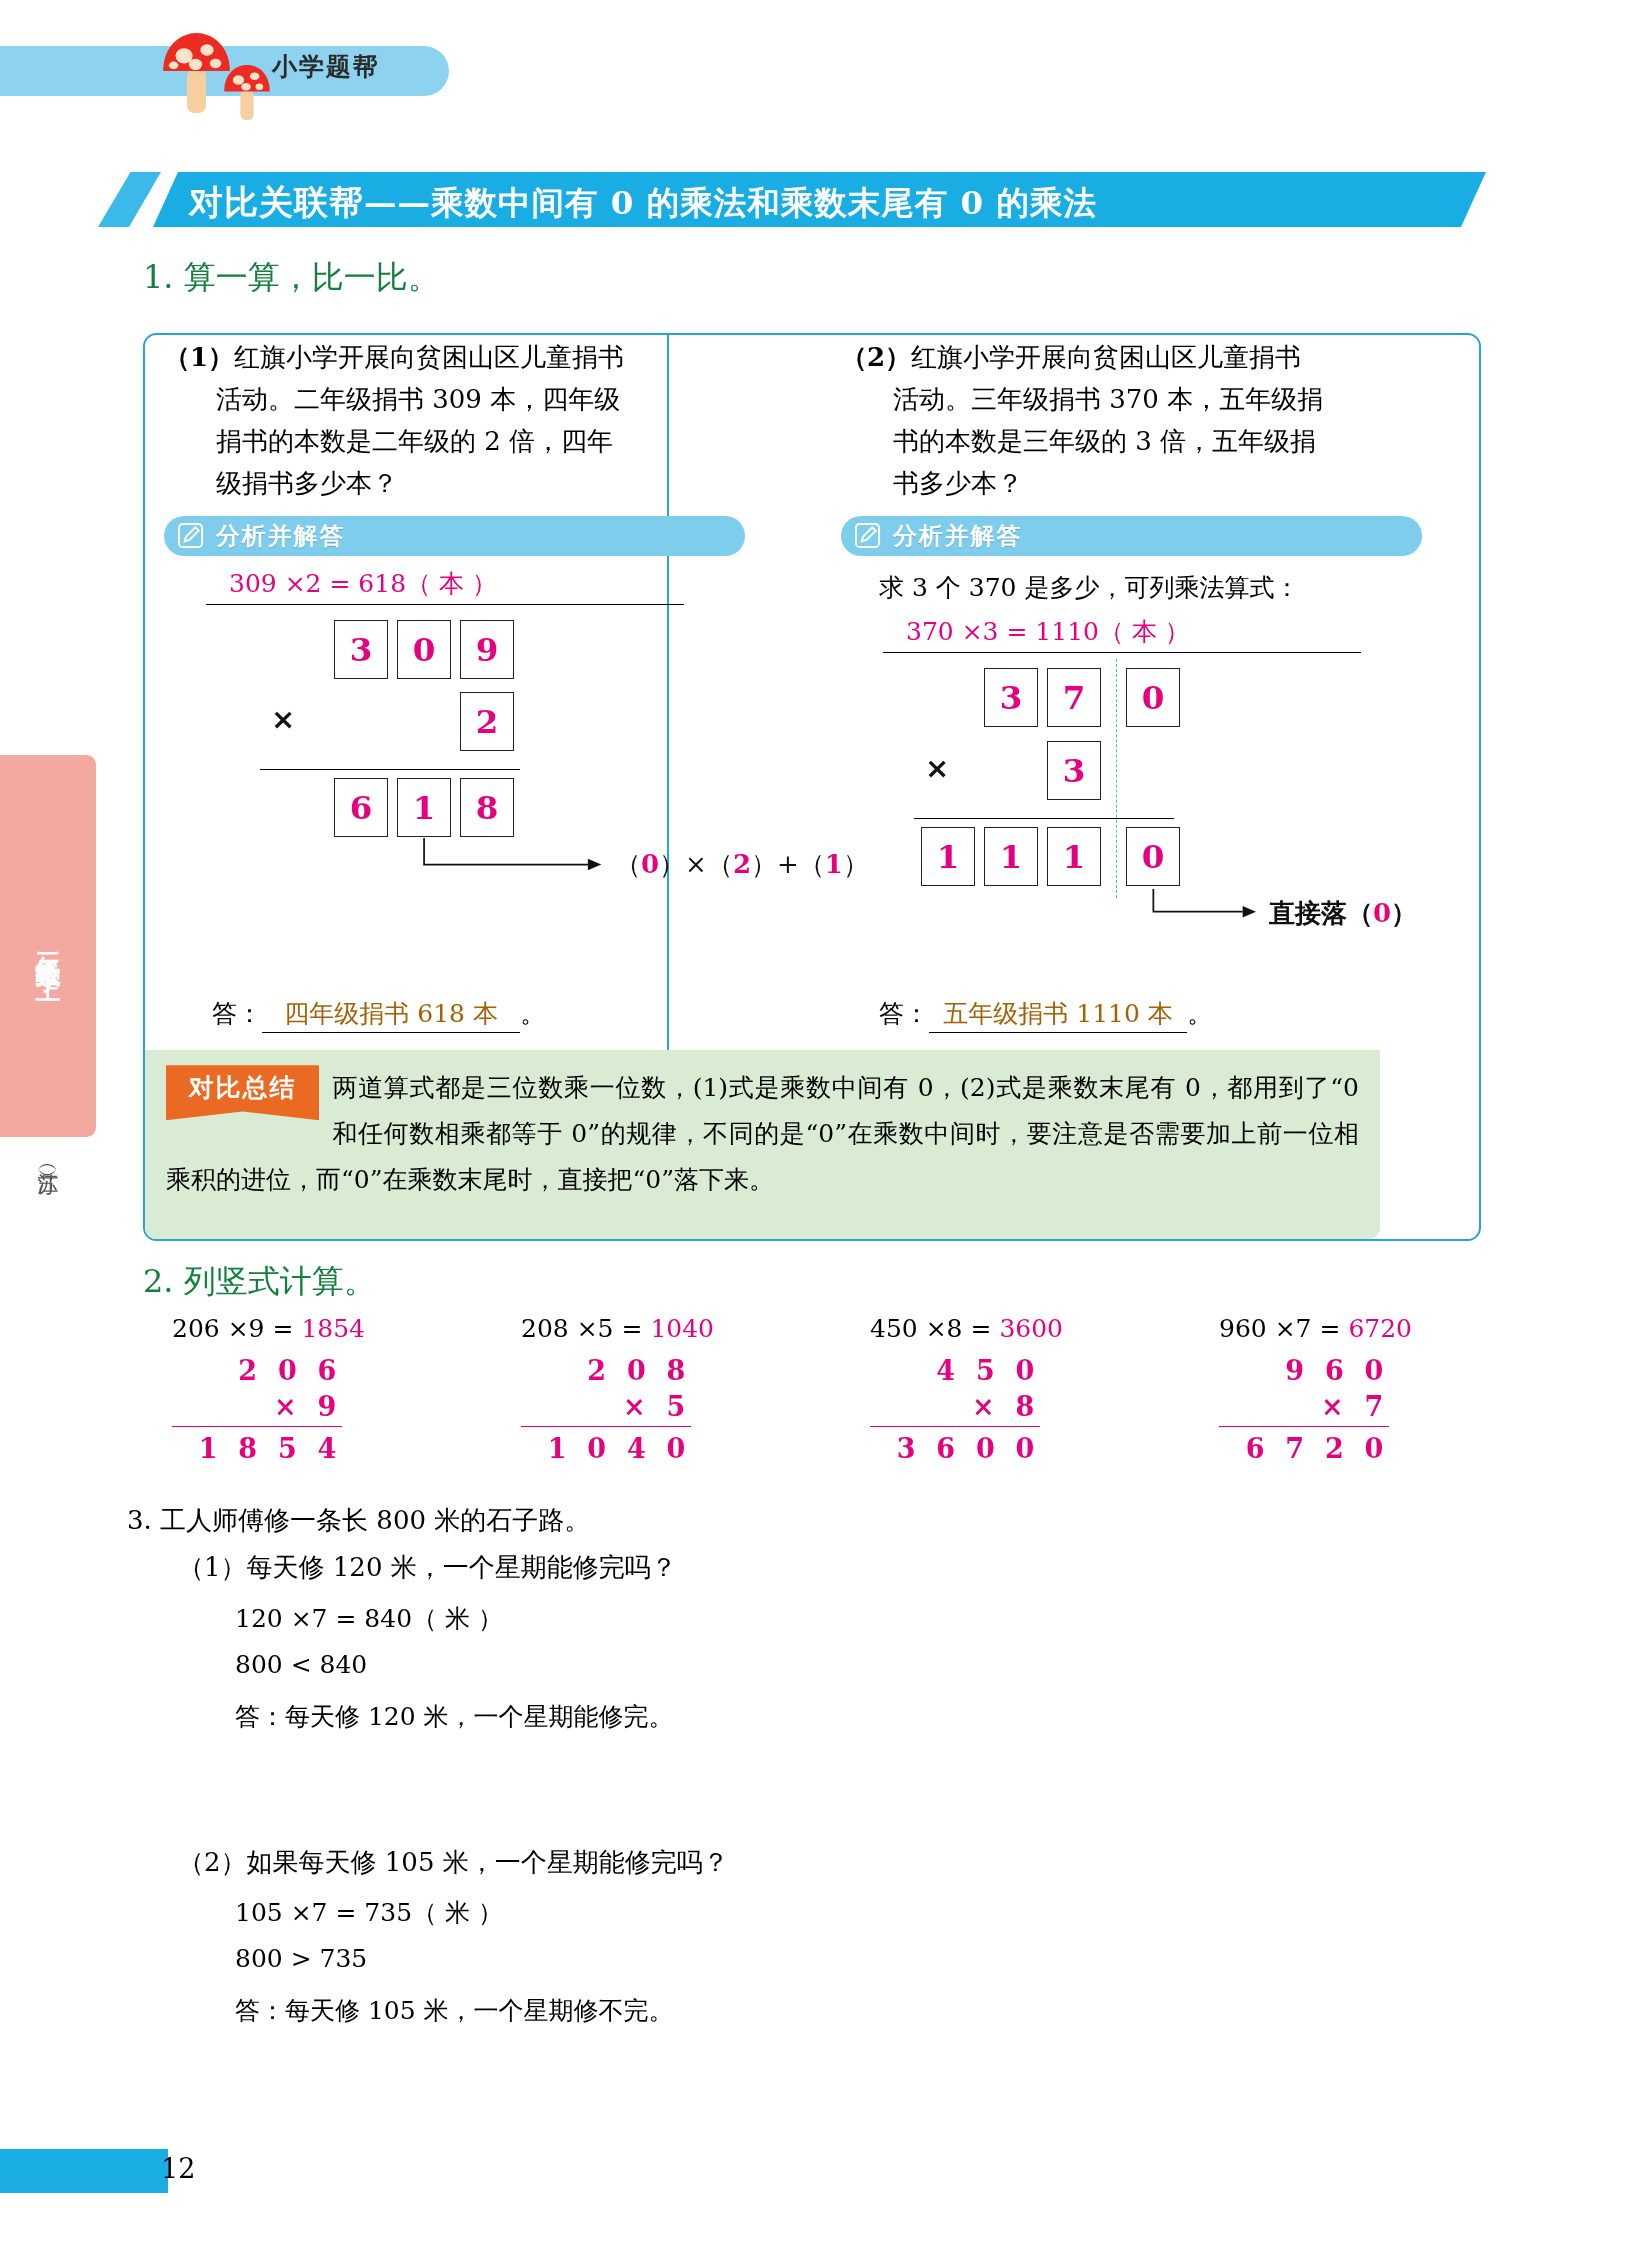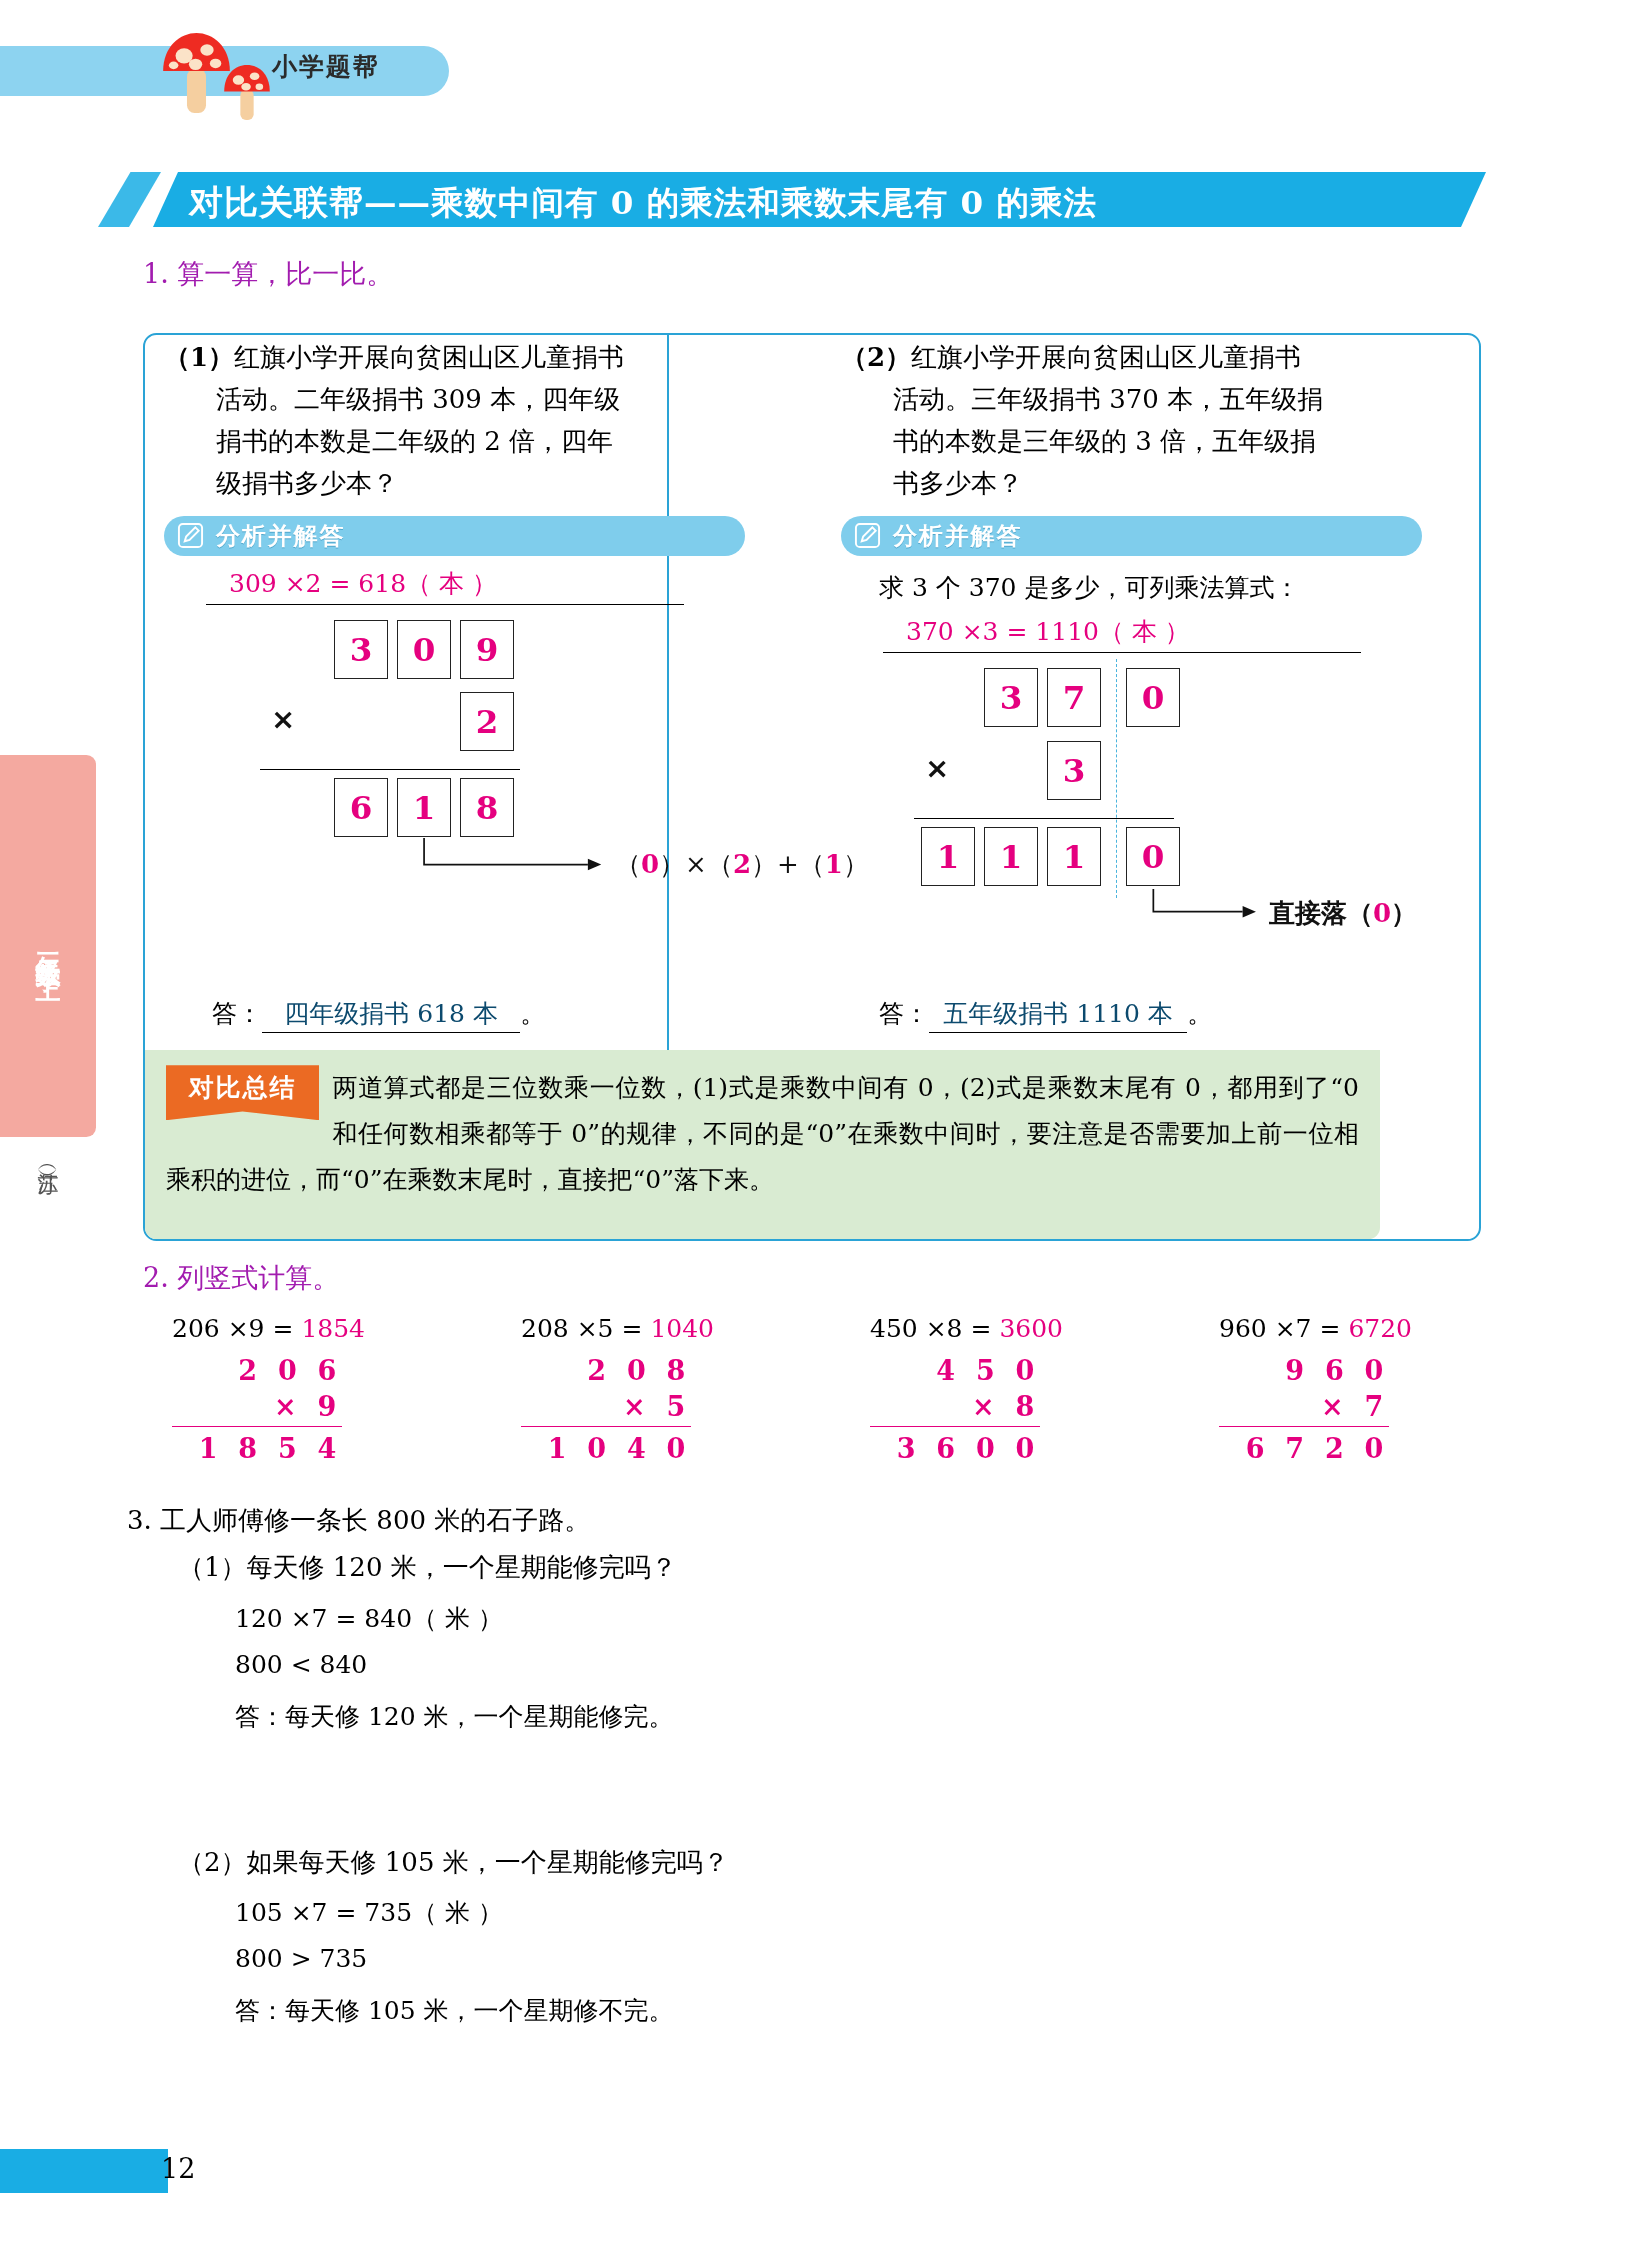--- a/index.html
+++ b/index.html
@@ -41,21 +41,21 @@
   .banner-txt{
     position:absolute;left:36px;top:3.8px;height:52px;line-height:52px;
     color:#ffffff;font-size:32.5px;font-weight:bold;letter-spacing:1px;
     font-family:"DejaVu Serif","Liberation Serif",serif;
     white-space:nowrap;
   }
   .banner-txt .ttl{font-size:34px;}
 
   
   .q-head{
-    position:absolute;font-size:27px;color:#a21caf;white-space:nowrap;
+    position:absolute;font-size:32px;color:#15803d;white-space:nowrap;
     font-family:"DejaVu Serif","Liberation Serif",serif;
   }
 
   
   .prob-box{
     position:absolute;left:143px;top:333px;width:1338px;height:908px;
     border:2.4px solid #2aa3d6;border-radius:13.4px;background:#fff;
     box-sizing:border-box;
   }
   .divider{
@@ -112,21 +112,21 @@
   .annot{
     position:absolute;font-size:26px;color:#111;white-space:nowrap;
     font-family:"DejaVu Serif","Liberation Serif",serif;
   }
   .annot .pk{color:#e5007f;font-weight:bold;}
   .annot-b{font-weight:bold;}
 
   
   .ansrow{position:absolute;font-size:25px;color:#000;white-space:nowrap;}
   .ansfill{
-    color:#0c4a6e;border-bottom:1.5px solid #000;padding:0 9.6px 1.9px 9.6px;
+    color:#a16207;border-bottom:1.5px solid #000;padding:0 9.6px 1.9px 9.6px;
     display:inline-block;min-width:239px;text-align:center;
   }
 
   
   .summary{
     position:absolute;left:145px;top:1050px;width:1235px;height:189px;
     background:#d9ebd2;box-sizing:border-box;padding:15.3px 21px 0 21px;
     border-bottom-left-radius:11.5px;border-bottom-right-radius:11.5px;
   }
   .sum-badge{

